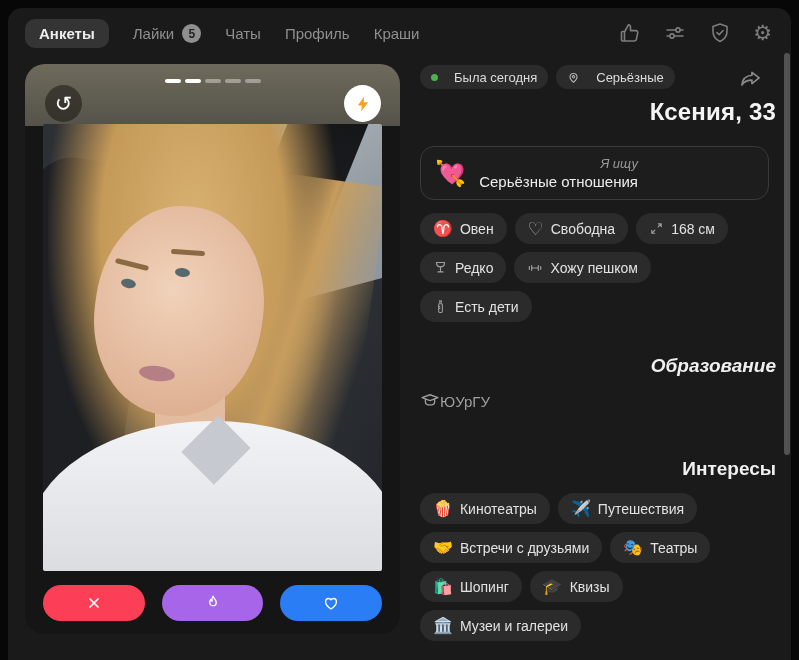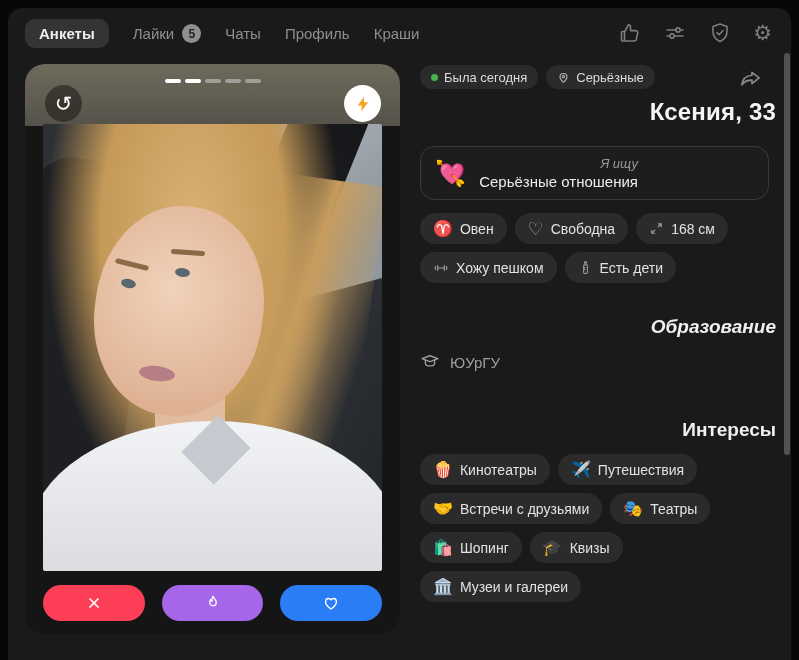--- a/index.html
+++ b/index.html
@@ -41,35 +41,35 @@
   .ph-lips { position:absolute; left:96px; top:242px; width:36px; height:15px; border-radius:50%; background:#b67e85; transform:rotate(7deg); }
   .ph-shirt { position:absolute; left:-15px; bottom:-25px; width:370px; height:175px; background:linear-gradient(#f2f3f5,#d7d9dd); border-radius:55% 55% 0 0 / 75% 75% 0 0; }
   .ph-collar { position:absolute; left:150px; bottom:95px; width:46px; height:52px; background:#c6c9cf; transform:rotate(45deg); }
 
   .actions { position:absolute; left:18px; right:18px; bottom:13px; display:flex; gap:17px; }
   .act { flex:1; height:36px; border-radius:18px; display:flex; align-items:center; justify-content:center; cursor:pointer; border:none; }
 
   
   .col { position:absolute; left:420px; top:65px; width:356px; }
   .badges { display:flex; gap:8px; align-items:center; }
-  .pillb { height:24px; display:flex; align-items:center; gap:6px; padding:0 11px; background:#2b2b2c; border-radius:12px; font-size:13px; color:#dcdcdc; }
+  .pillb { height:24px; display:flex; align-items:center; gap:16px; padding:0 11px; background:#2b2b2c; border-radius:12px; font-size:13px; color:#dcdcdc; }
   .dot { width:7px; height:7px; border-radius:50%; background:#4bb34b; }
   .share { position:absolute; top:2px; right:14px; color:#8a8a8a; cursor:pointer; }
   .name { margin-top:9px; font-size:24px; font-weight:bold; color:#f4f4f4; letter-spacing:.2px; }
   .seek { margin-top:20px; width:349px; height:54px; border:1px solid #3a3a3c; border-radius:14px; background:rgba(255,255,255,.015); display:flex; align-items:center; gap:13px; padding:0 14px; cursor:pointer; }
   .seek-emoji { font-size:25px; }
   .seek-label { font-size:13px; color:#9a9a9a;font-style:italic; }
   .seek-value { font-size:15px; color:#ededee; margin-top:2px; }
   .h2 { font-size:19px; font-weight:bold; color:#f0f0f0; }
   .sec-lichnoe { margin-top:31px; }
   .chips { display:flex; flex-wrap:wrap; gap:8px; margin-top:13px; width:330px; }
   .chip { height:31px; display:flex; align-items:center; gap:7px; padding:0 13px; background:#2b2b2c; border-radius:16px; font-size:14px; color:#e2e2e2; cursor:pointer; }
   .chip .cicon { color:#a0a0a0; display:flex; align-items:center; font-size:16px; line-height:1; }
   .sec-edu { margin-top:33px;font-style:italic; }
-  .edu-row { margin-top:14px; display:flex; align-items:center; gap:10px; color:#9e9e9e; font-size:15px; }
+  .edu-row { margin-top:14px; display:flex; align-items:center; color:#9e9e9e; font-size:15px; }
   .sec-int { margin-top:47px; }
   .chip .emoji { font-size:16px; line-height:1; }
 
   .scrollthumb { position:absolute; left:784px; top:53px; width:6px; height:402px; background:#525252; border-radius:3px; cursor:pointer; }
 
   svg { display:block; }
 </style>
 </head>
 <body>
 
@@ -226,20 +226,28 @@
       <div class="chip">
         <span class="cicon">
           <svg width="15" height="15" viewBox="0 0 24 24" fill="none" stroke="currentColor" stroke-width="1.8" stroke-linecap="round" stroke-linejoin="round">
               <path d="M9.5 14.5 4.5 19.5M4.5 19.5v-4.6M4.5 19.5h4.6M14.5 9.5l5-5M19.5 4.5h-4.6M19.5 4.5v4.6"></path>
             </svg>
         </span>
         <span>168 см</span>
       </div>
       <div class="chip">
         <span class="cicon">
+          <svg width="15" height="15" viewBox="0 0 24 24" fill="none" stroke="currentColor" stroke-width="1.8" stroke-linecap="round" stroke-linejoin="round">
+              <path d="M5.5 4h13c0 4.2-2.6 7-6.5 7S5.5 8.2 5.5 4zM12 11v8M8 19h8"></path>
+            </svg>
+        </span>
+        <span>Редко</span>
+      </div>
+      <div class="chip">
+        <span class="cicon">
           <svg width="16" height="16" viewBox="0 0 24 24" fill="none" stroke="currentColor" stroke-width="1.8" stroke-linecap="round">
               <path d="M7 8.5v7M17 8.5v7M7 12h10M3.5 10v4M20.5 10v4"></path>
             </svg>
         </span>
         <span>Хожу пешком</span>
       </div>
       <div class="chip">
         <span class="cicon">
           <svg width="15" height="15" viewBox="0 0 24 24" fill="none" stroke="currentColor" stroke-width="1.7" stroke-linecap="round" stroke-linejoin="round">
               <path d="M10.5 2.5c0 1.2 3 1.2 3 0M10.8 3.5v2M13.2 3.5v2M9.5 7.5h5M9 9.5a2 2 0 0 1 2-2h2a2 2 0 0 1 2 2v10a2 2 0 0 1-2 2h-2a2 2 0 0 1-2-2zM9 12h2M9 15h2"></path>

